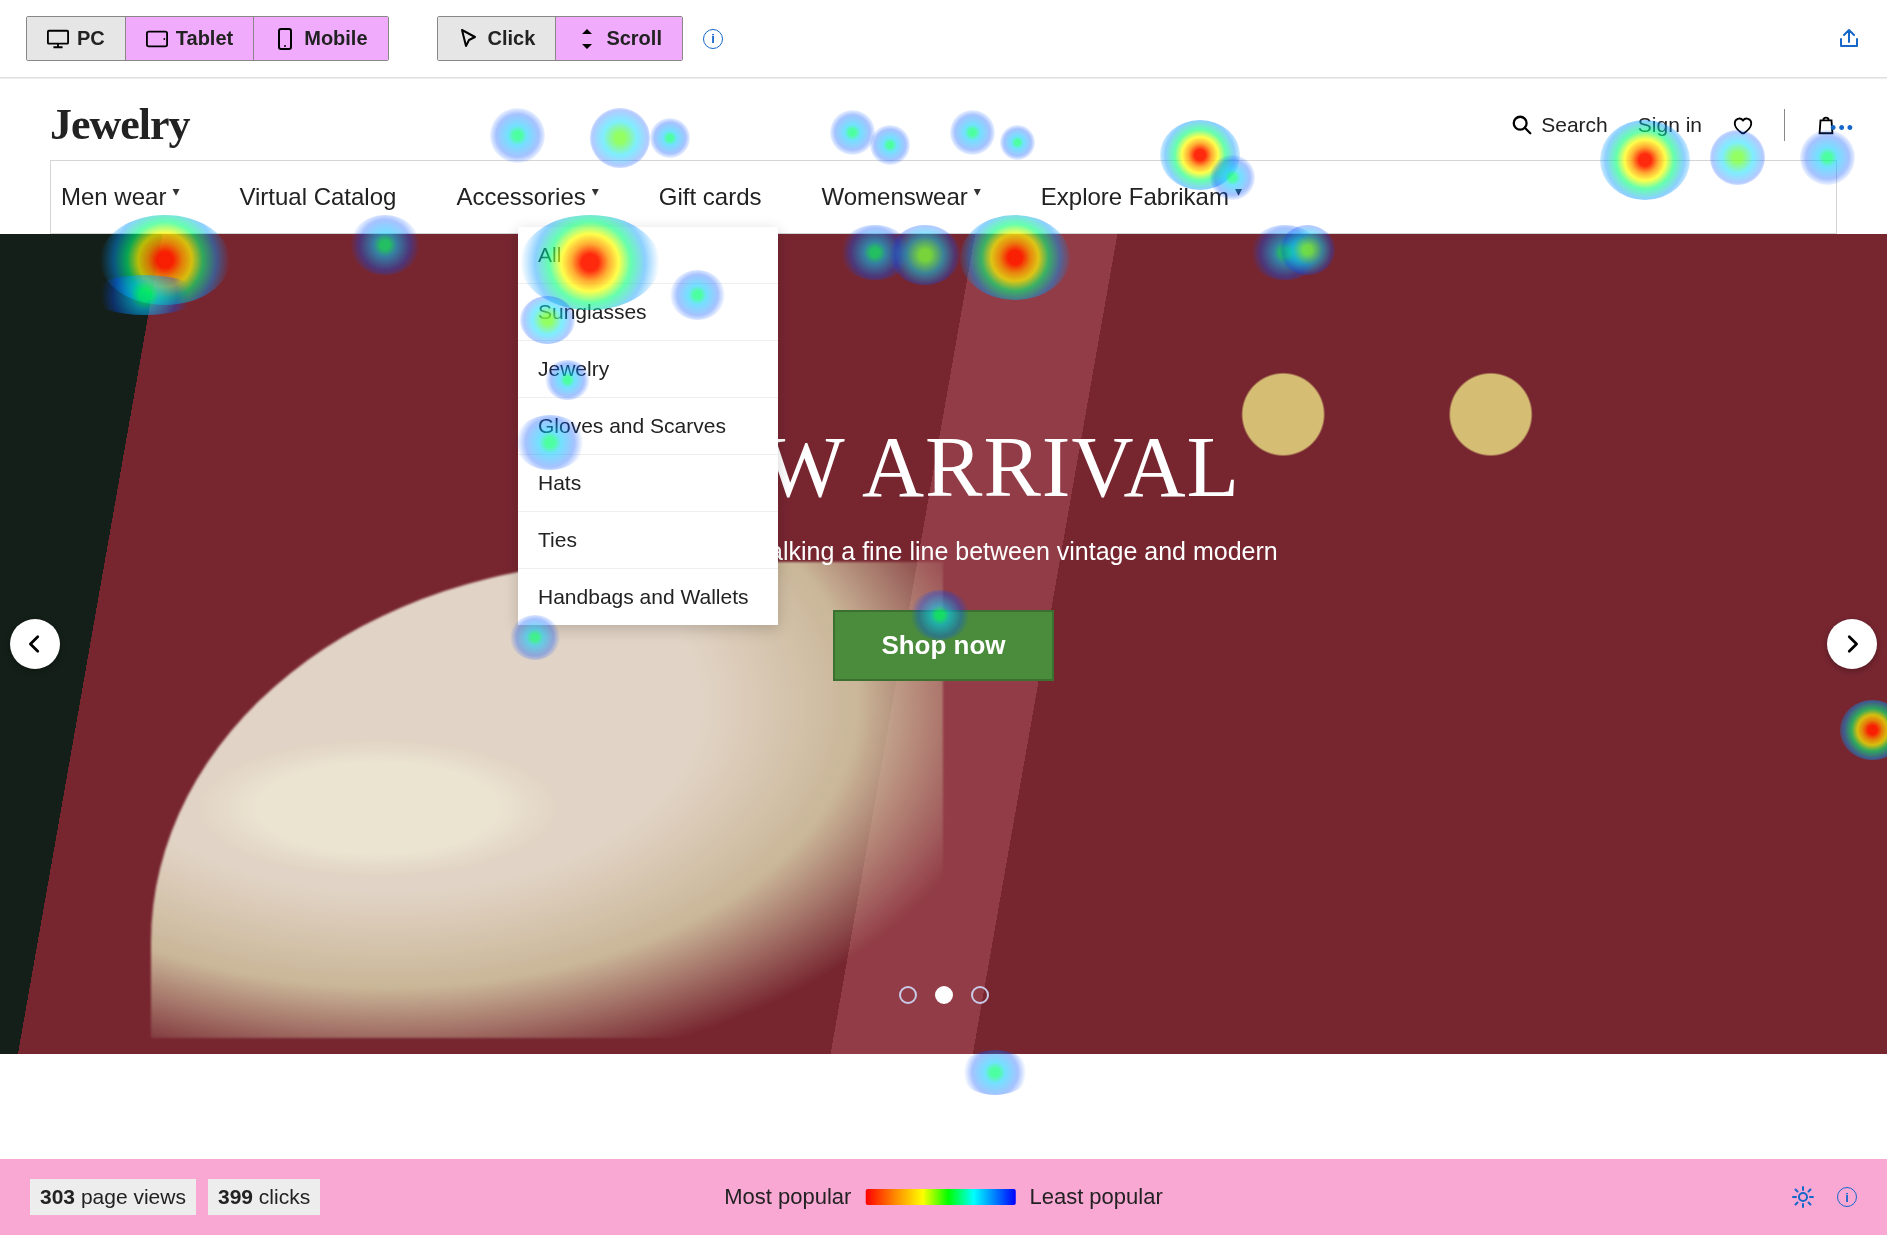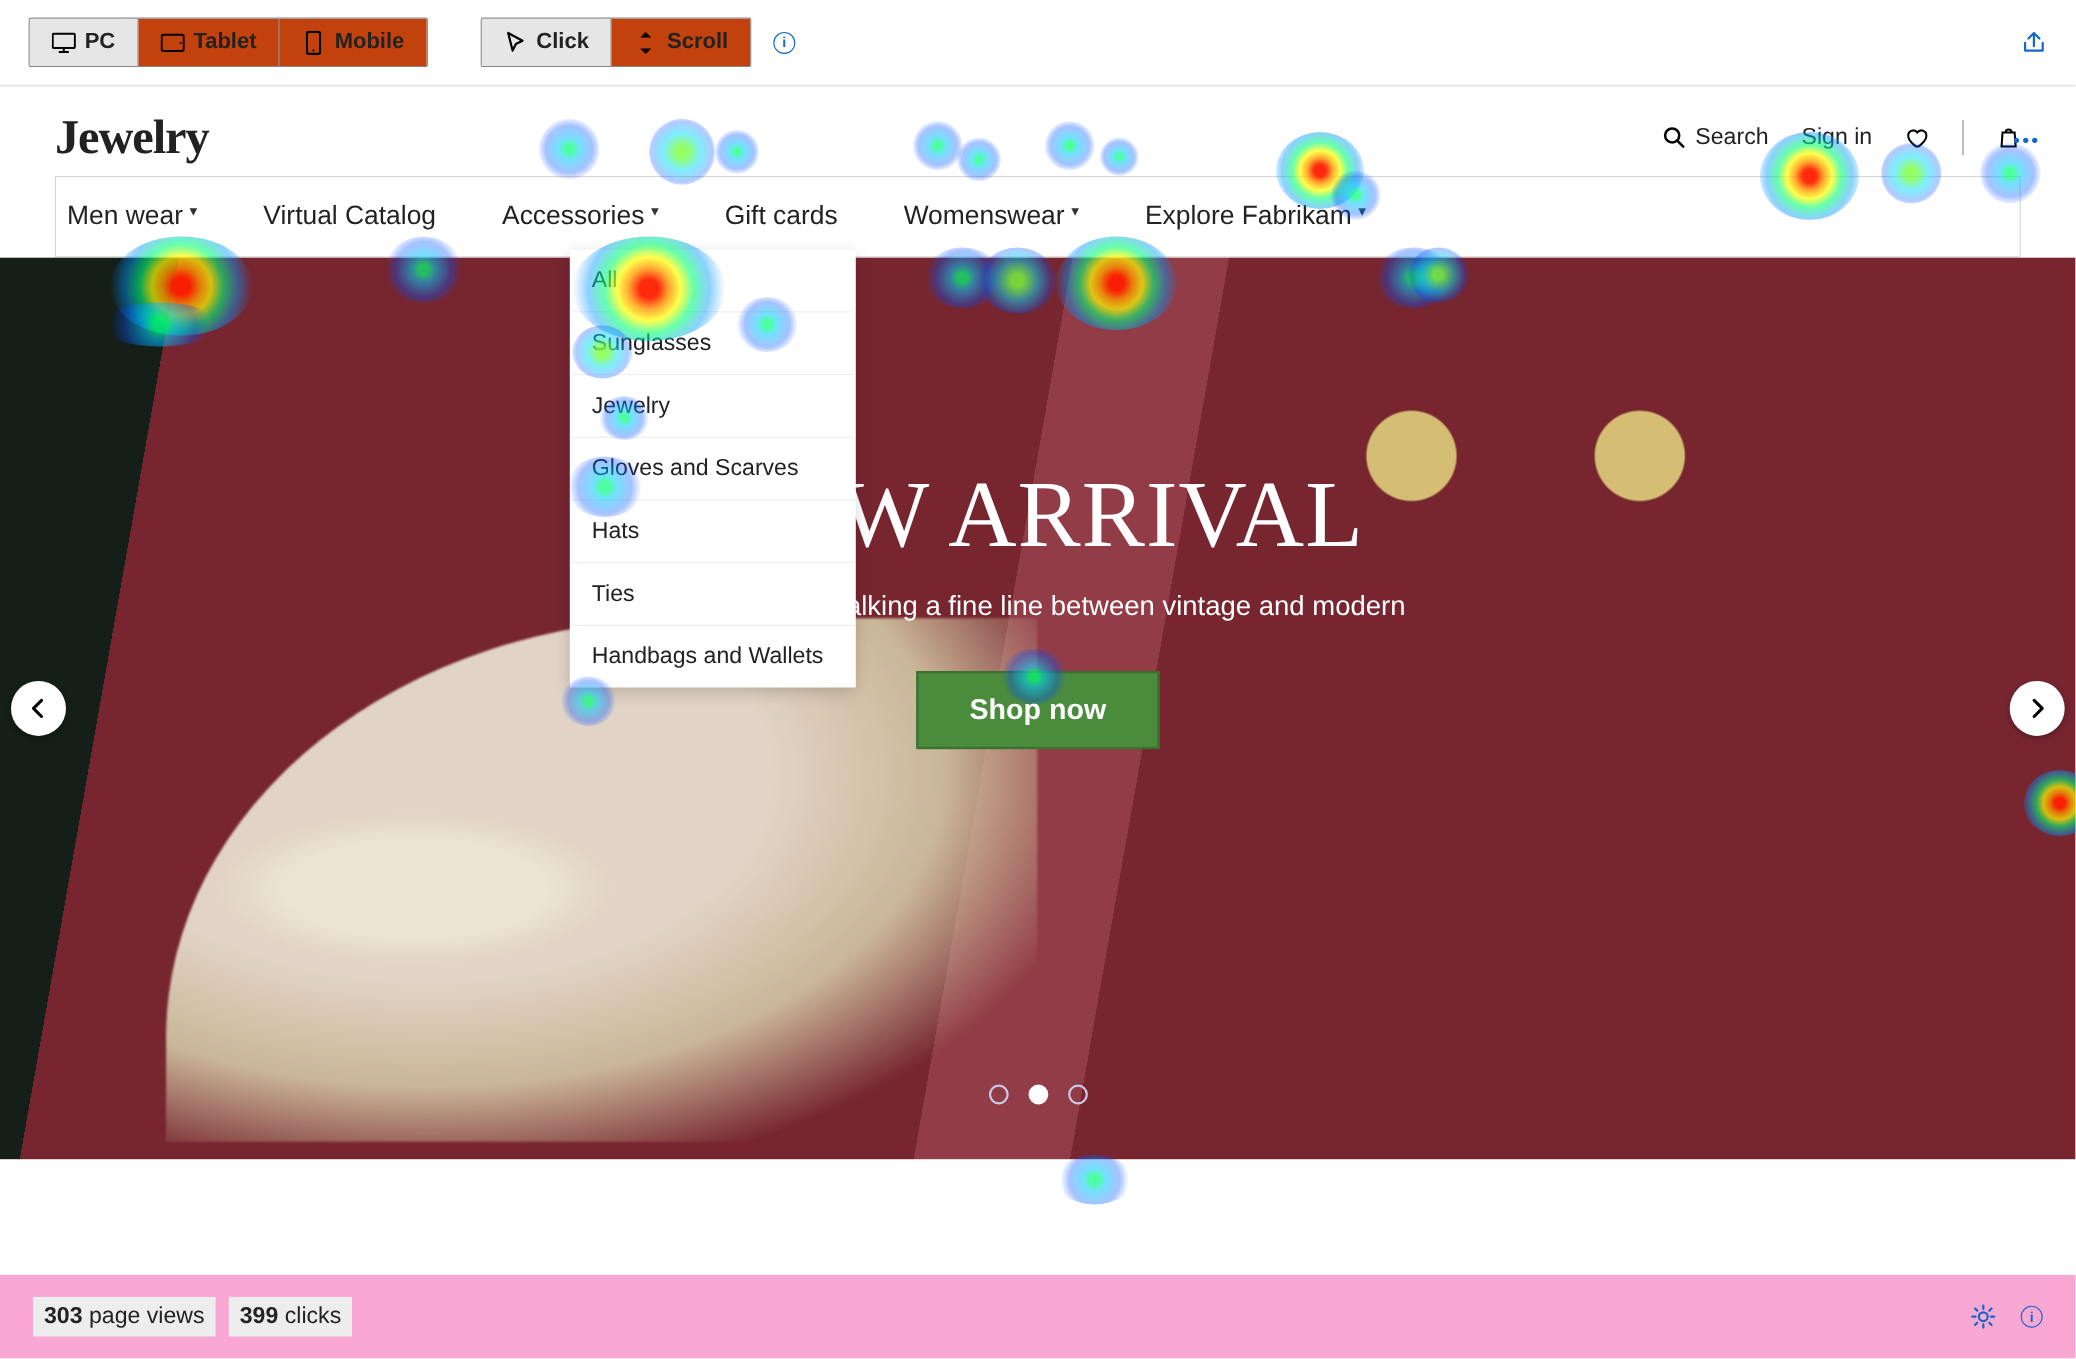--- a/index.html
+++ b/index.html
@@ -30,21 +30,21 @@
   }
   .seg-btn {
     display: flex;
     align-items: center;
     gap: 8px;
     padding: 10px 20px;
     font-size: 20px;
     font-weight: 600;
     cursor: pointer;
     border-right: 1px solid #8a8886;
-    background: #c2410c;
+    background: #f0abfc;
   }
   .seg-btn:last-child { border-right: none; }
   .seg-btn.active { background: #e6e6e6; }
   .seg-btn .ico { width: 22px; height: 18px; display:inline-flex; align-items:center; justify-content:center; }
   .info-ico {
     width: 20px; height: 20px; border: 1.5px solid #1567c9; border-radius: 50%;
     color: #1567c9; font-size: 13px; display:flex; align-items:center; justify-content:center;
     font-weight: 600;
   }
   .spacer { flex: 1; }
@@ -355,20 +355,25 @@
 <div class="status-bar">
   <span class="stat-pill">
     <b>303</b>
     <span>page views</span>
   </span>
   <span class="stat-pill">
     <b>399</b>
     <span>clicks</span>
   </span>
 
+  <div class="legend">
+    <span>Most popular</span>
+    <span class="legend-bar"></span>
+    <span>Least popular</span>
+  </div>
 
   <div class="status-right">
     <span class="sun-ico">
       <svg viewBox="0 0 24 24" width="24" height="24">
           <circle cx="12" cy="12" r="4" fill="none" stroke="#1567c9" stroke-width="2"></circle>
           <g stroke="#1567c9" stroke-width="2" stroke-linecap="round">
             <path d="M12 2v3M12 19v3M2 12h3M19 12h3M4.5 4.5l2 2M17.5 17.5l2 2M19.5 4.5l-2 2M6.5 17.5l-2 2"></path>
           </g>
         </svg>
     </span>

